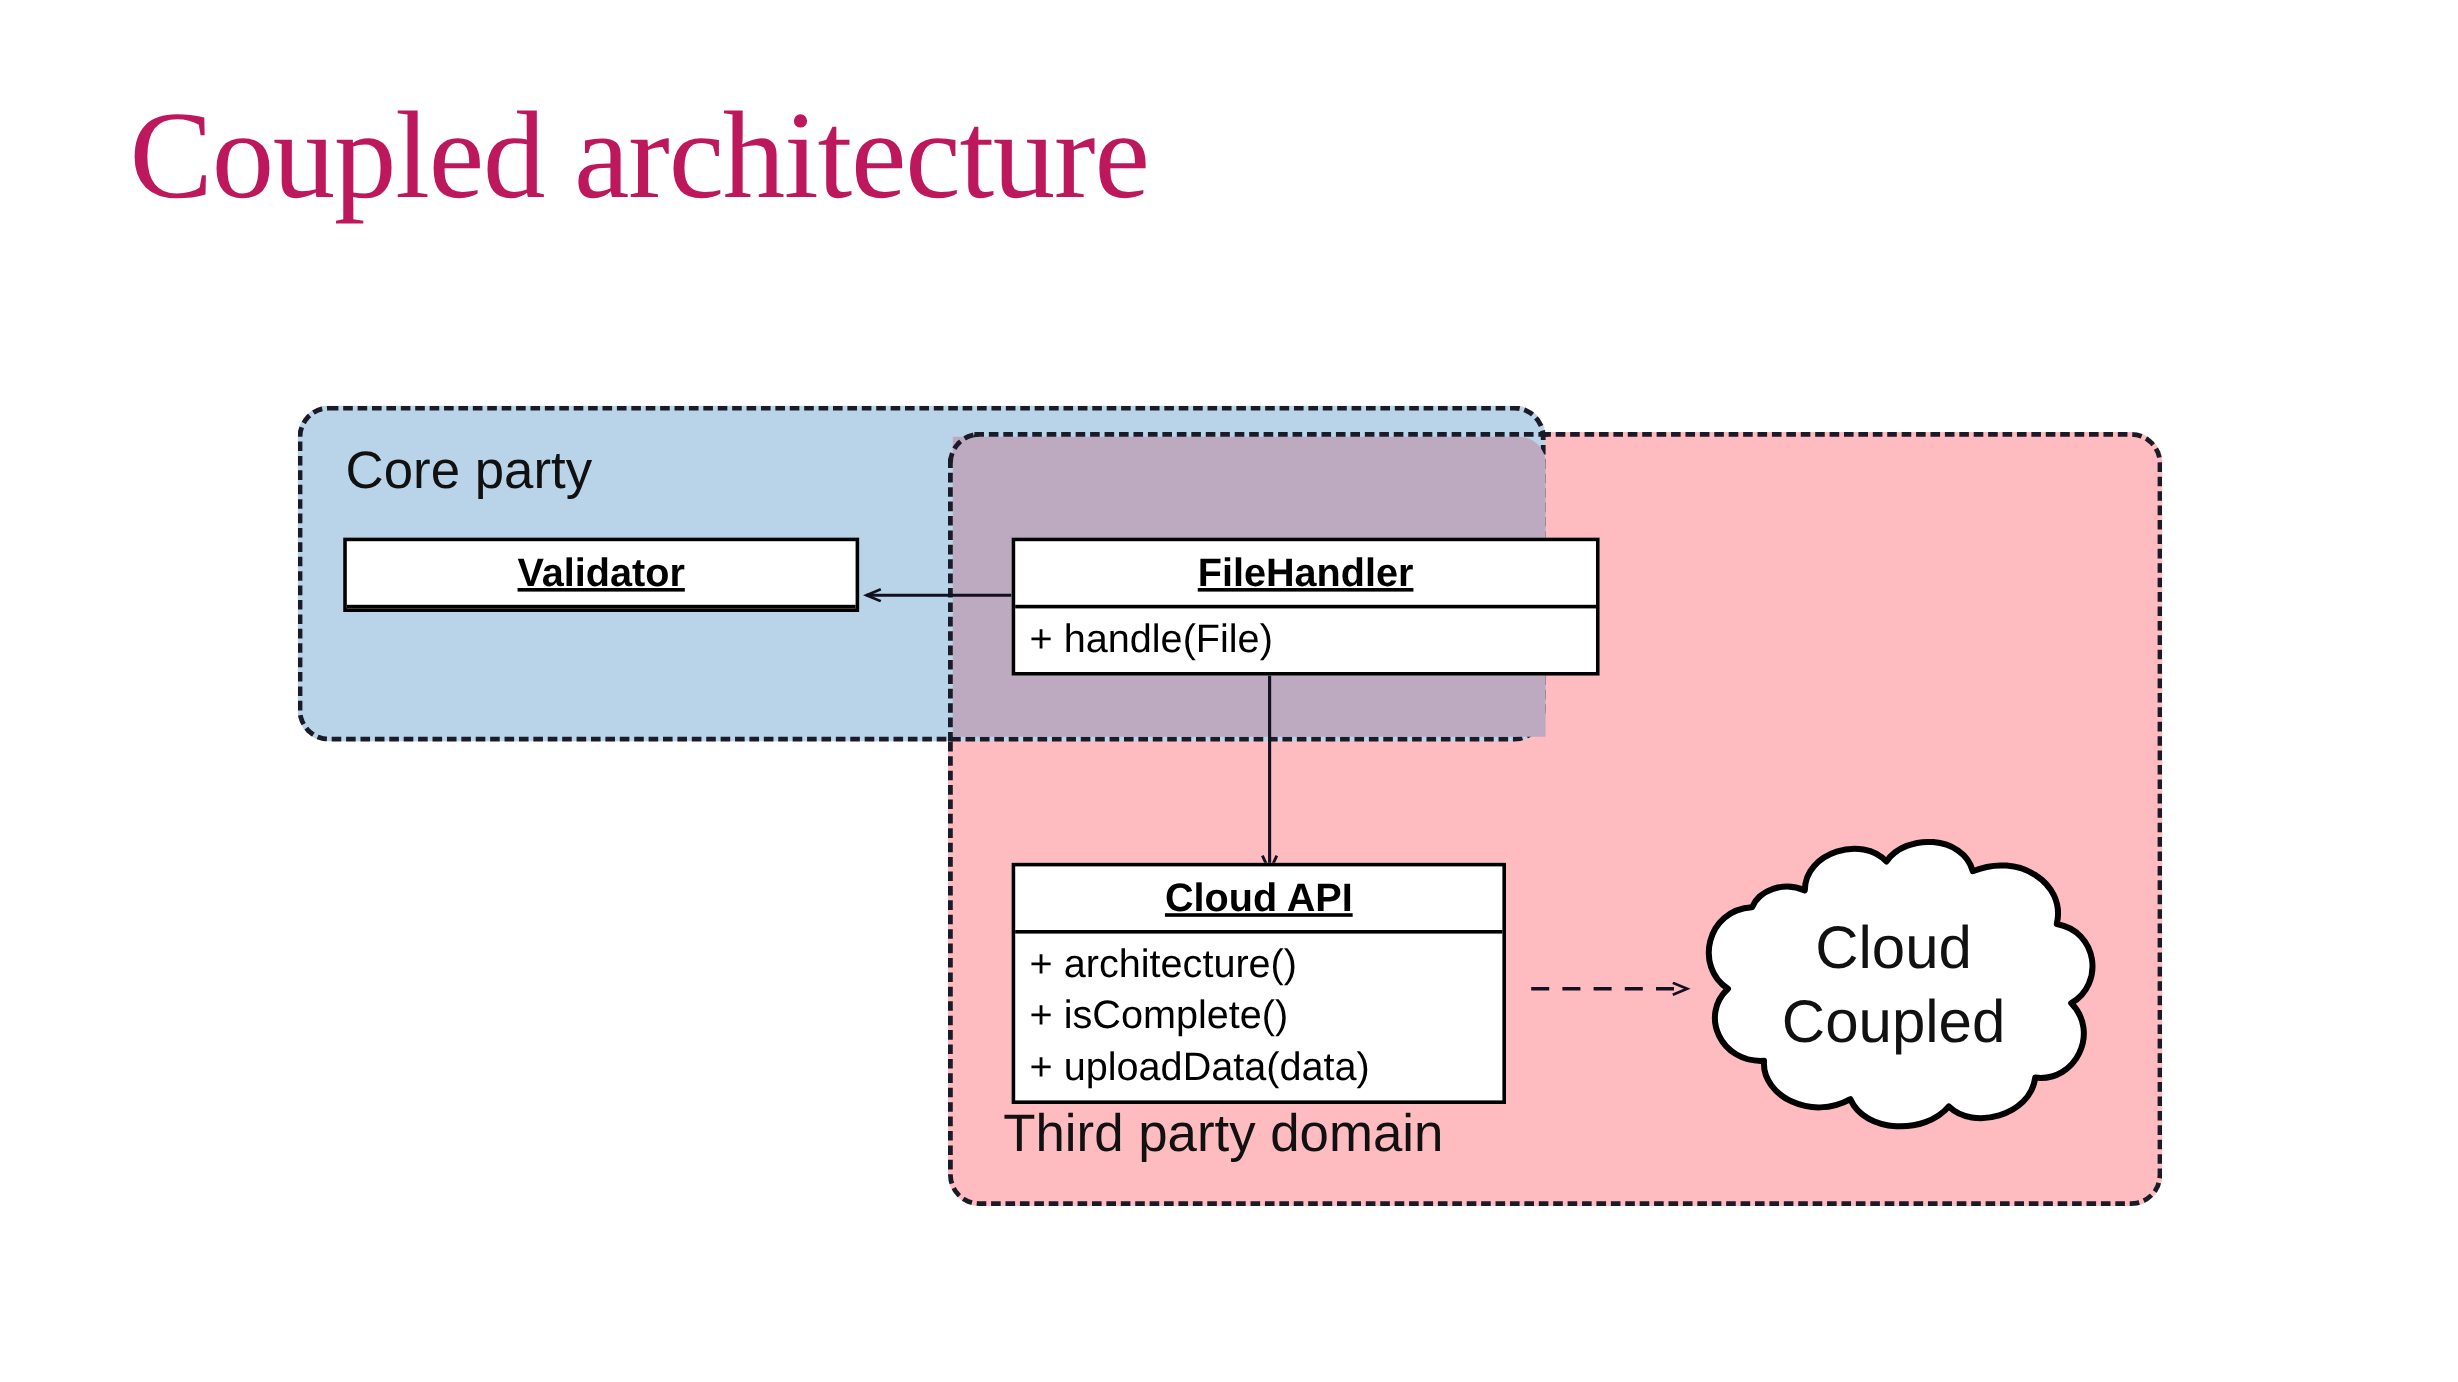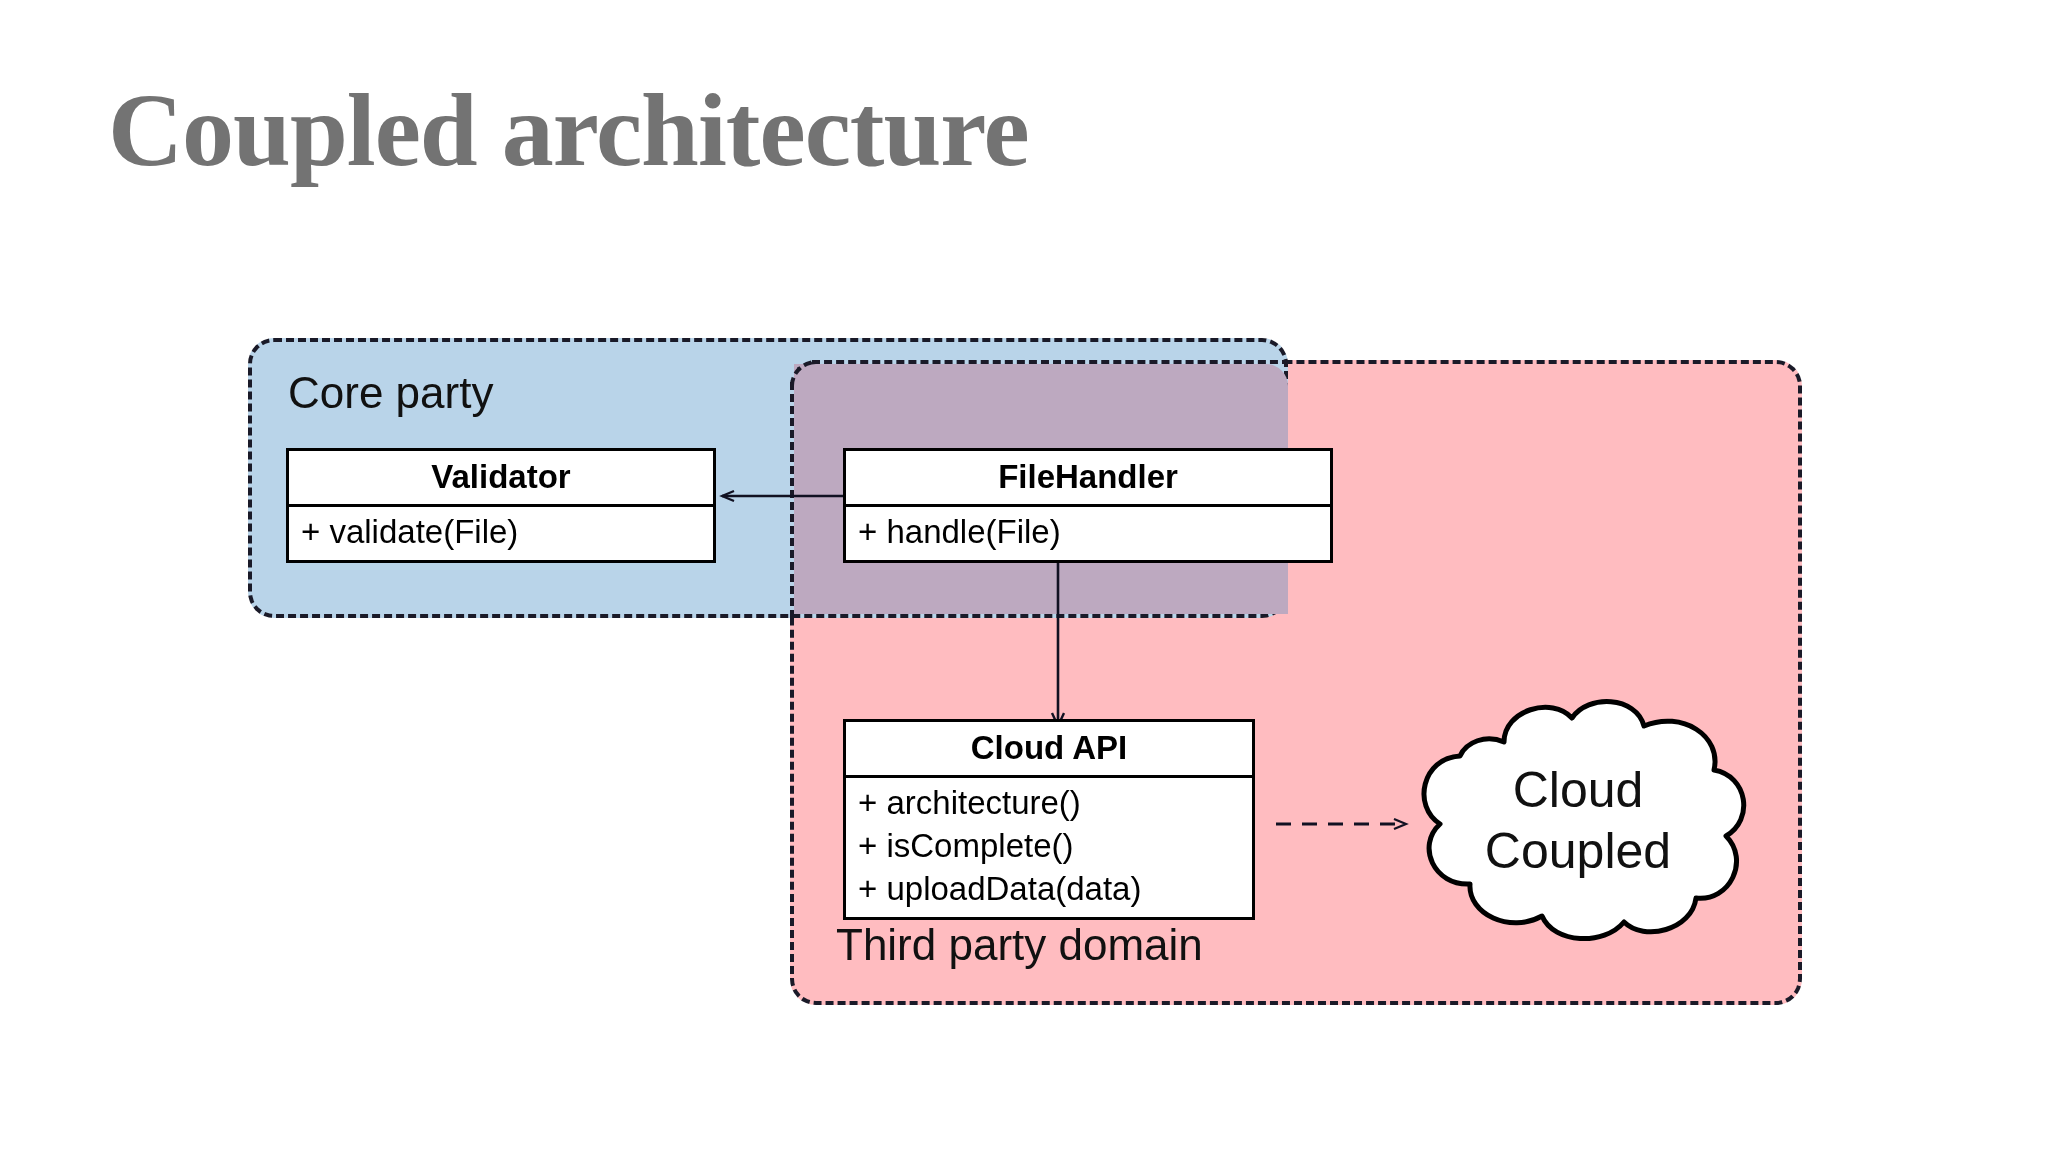--- a/index.html
+++ b/index.html
@@ -14,25 +14,25 @@
     overflow: hidden;
     font-family: "Liberation Sans", sans-serif;
   }
 
   
   #slide-title {
     position: absolute;
     left: 108px;
     top: 78px;
     font-family: "Liberation Serif", serif;
-    font-weight: bold;
+    font-weight: normal;
     font-size: 104px;
     line-height: 1.0;
     letter-spacing: -1px;
-    color: #737373;
+    color: #be185d;
     white-space: nowrap;
   }
 
   
   #diagram {
     position: absolute;
     left: 0;
     top: 0;
     width: 2048px;
     height: 1152px;
@@ -128,20 +128,21 @@
     z-index: 8;
   }
   .uml-class-name {
     text-align: center;
     font-weight: bold;
     font-size: 33px;
     color: #000000;
     padding: 7px 0 8px 0;
     border-bottom: 3px solid #000000;
     white-space: nowrap;
+    text-decoration: underline;
   }
   .uml-members {
     padding: 4px 0 6px 0;
   }
   .uml-member {
     font-size: 33px;
     color: #000000;
     padding: 2px 0 3px 12px;
     white-space: nowrap;
   }
@@ -232,23 +233,20 @@
       <line x1="1058" y1="545" x2="1058" y2="726" stroke="#111122" stroke-width="2.6" marker-end="url(#open-arrow-down)"></line>
     </g>
 
     <g>
       <line x1="1276" y1="824" x2="1406" y2="824" stroke="#111122" stroke-width="2.8" stroke-dasharray="15 11" marker-end="url(#open-arrow)"></line>
     </g>
   </svg>
 
   <div id="validator-class" class="uml-class">
     <div class="uml-class-name">Validator</div>
-    <div class="uml-members">
-      <div class="uml-member">+ validate(File)</div>
-    </div>
   </div>
 
   <div id="filehandler-class" class="uml-class">
     <div class="uml-class-name">FileHandler</div>
     <div class="uml-members">
       <div class="uml-member">+ handle(File)</div>
     </div>
   </div>
 
   <div id="cloudapi-class" class="uml-class">

